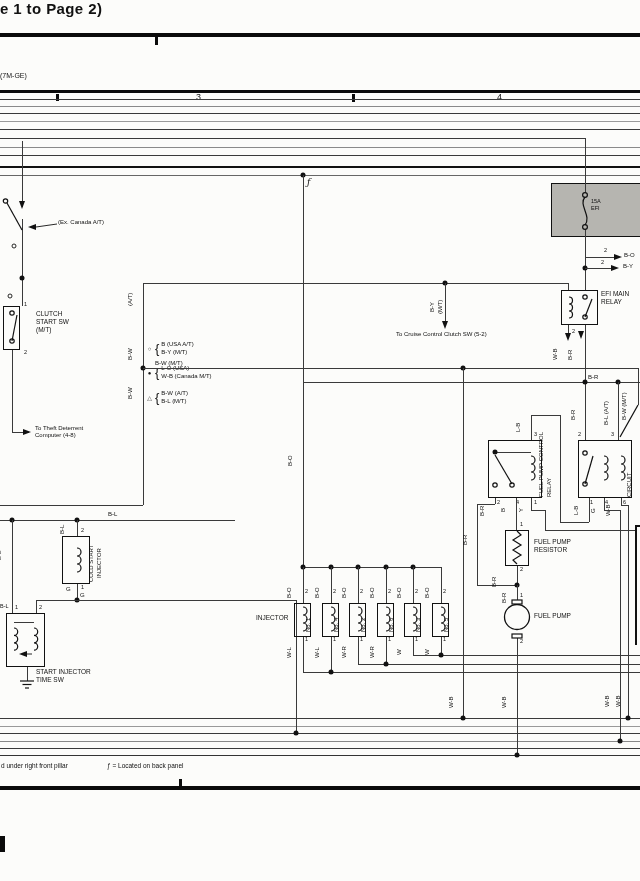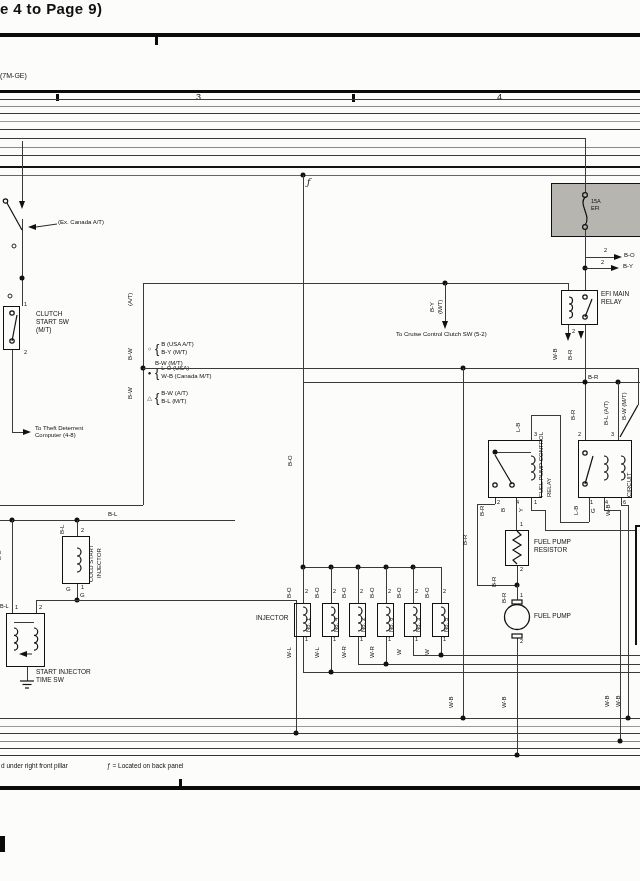--- a/index.html
+++ b/index.html
@@ -24,21 +24,21 @@
   .leg{position:absolute;display:flex;align-items:center;gap:2px;}
   .leg .sym{font-size:6px;width:7px;text-align:center;}
   .leg .brace{font-size:13px;font-weight:300;}
   .leg .lines{font-size:6px;line-height:1.25;white-space:pre-line;}
 </style>
 </head>
 <body>
 
 <div id="canvas">
 
-  <span class="title" style="left:0;top:8;">e 4 to Page 9)</span>
+  <span class="title" style="left:0;top:8;">e 1 to Page 2)</span>
   <div class="h" style="left:0;top:33px;width:640px;height:3.5px;background:#0b0b0b;"></div>
   <div class="tick" style="left:155px;top:37px;width:3px;height:8px;"></div>
   <span class="t" style="left:0;top:72px;font-size:7px;">(7M-GE)</span>
   <div class="h" style="left:0;top:90px;width:640px;height:3px;background:#0b0b0b;"></div>
   <div class="tick" style="left:56px;top:94px;width:3px;height:7px;"></div>
   <div class="tick" style="left:352px;top:94px;width:3px;height:8px;"></div>
   <span class="num" style="left:196px;top:92px;">3</span>
   <span class="num" style="left:497px;top:92px;">4</span>
 
   <div class="h" style="left:0;top:99px;width:640px;"></div>

